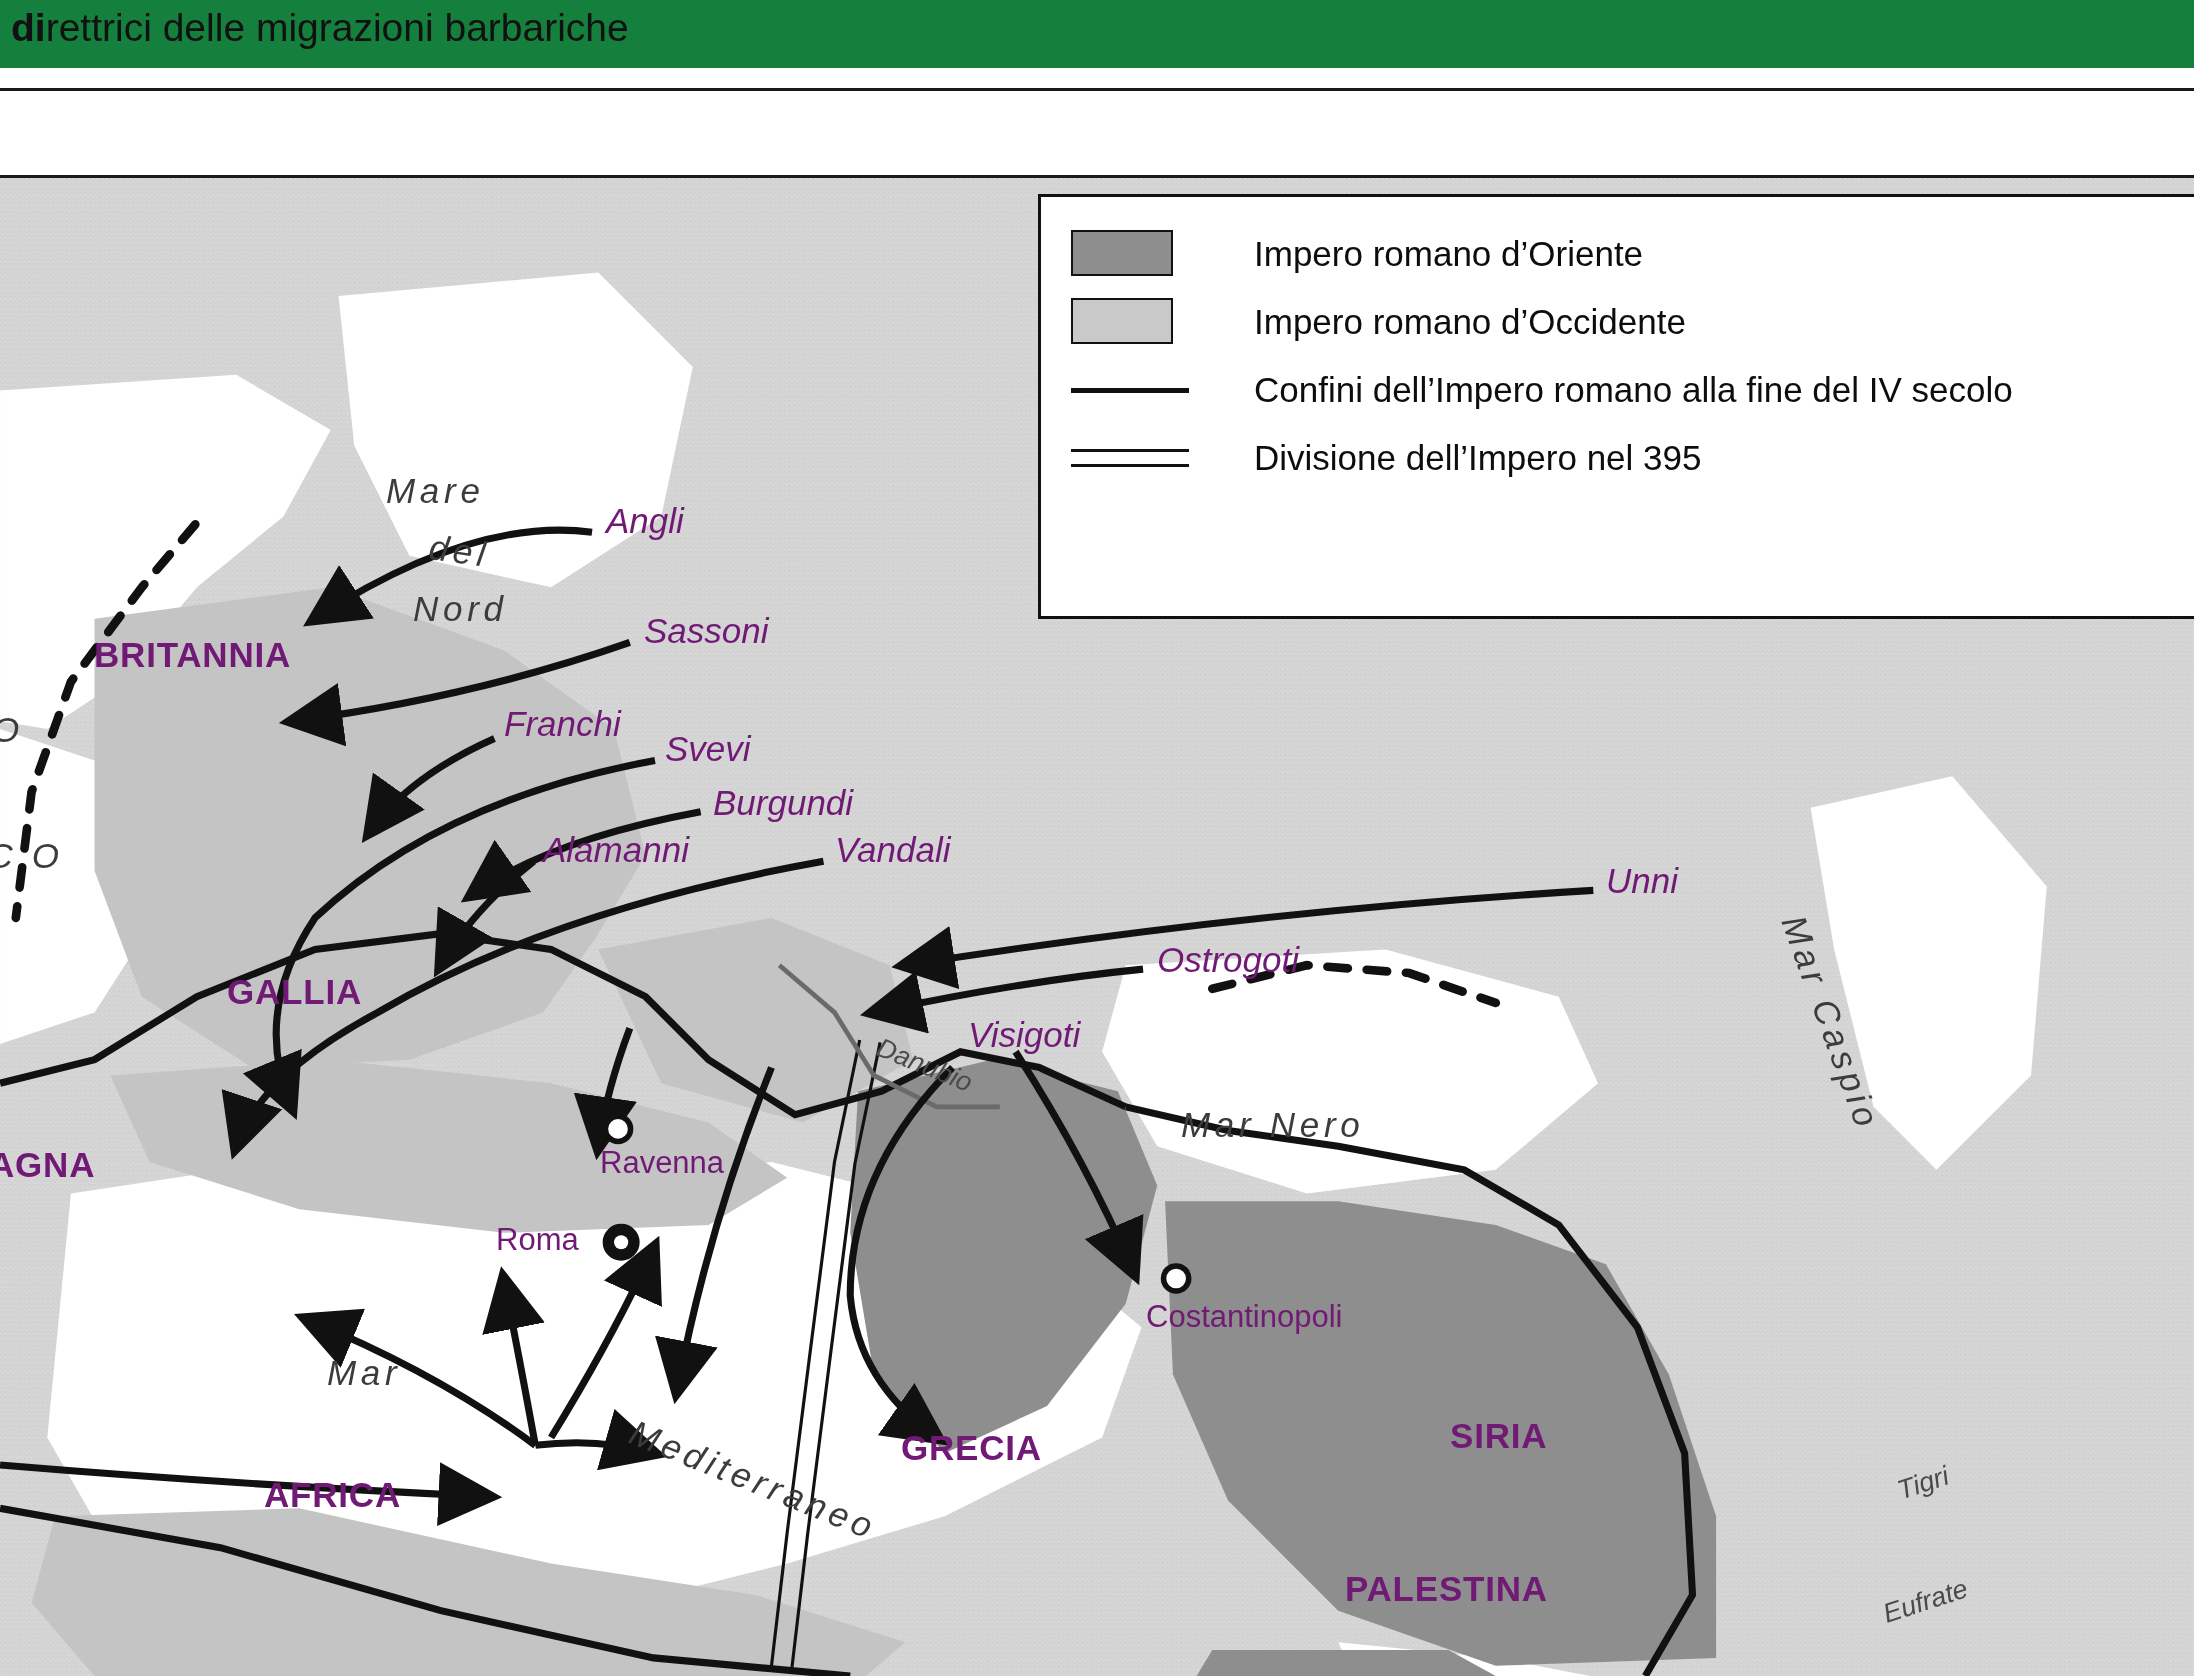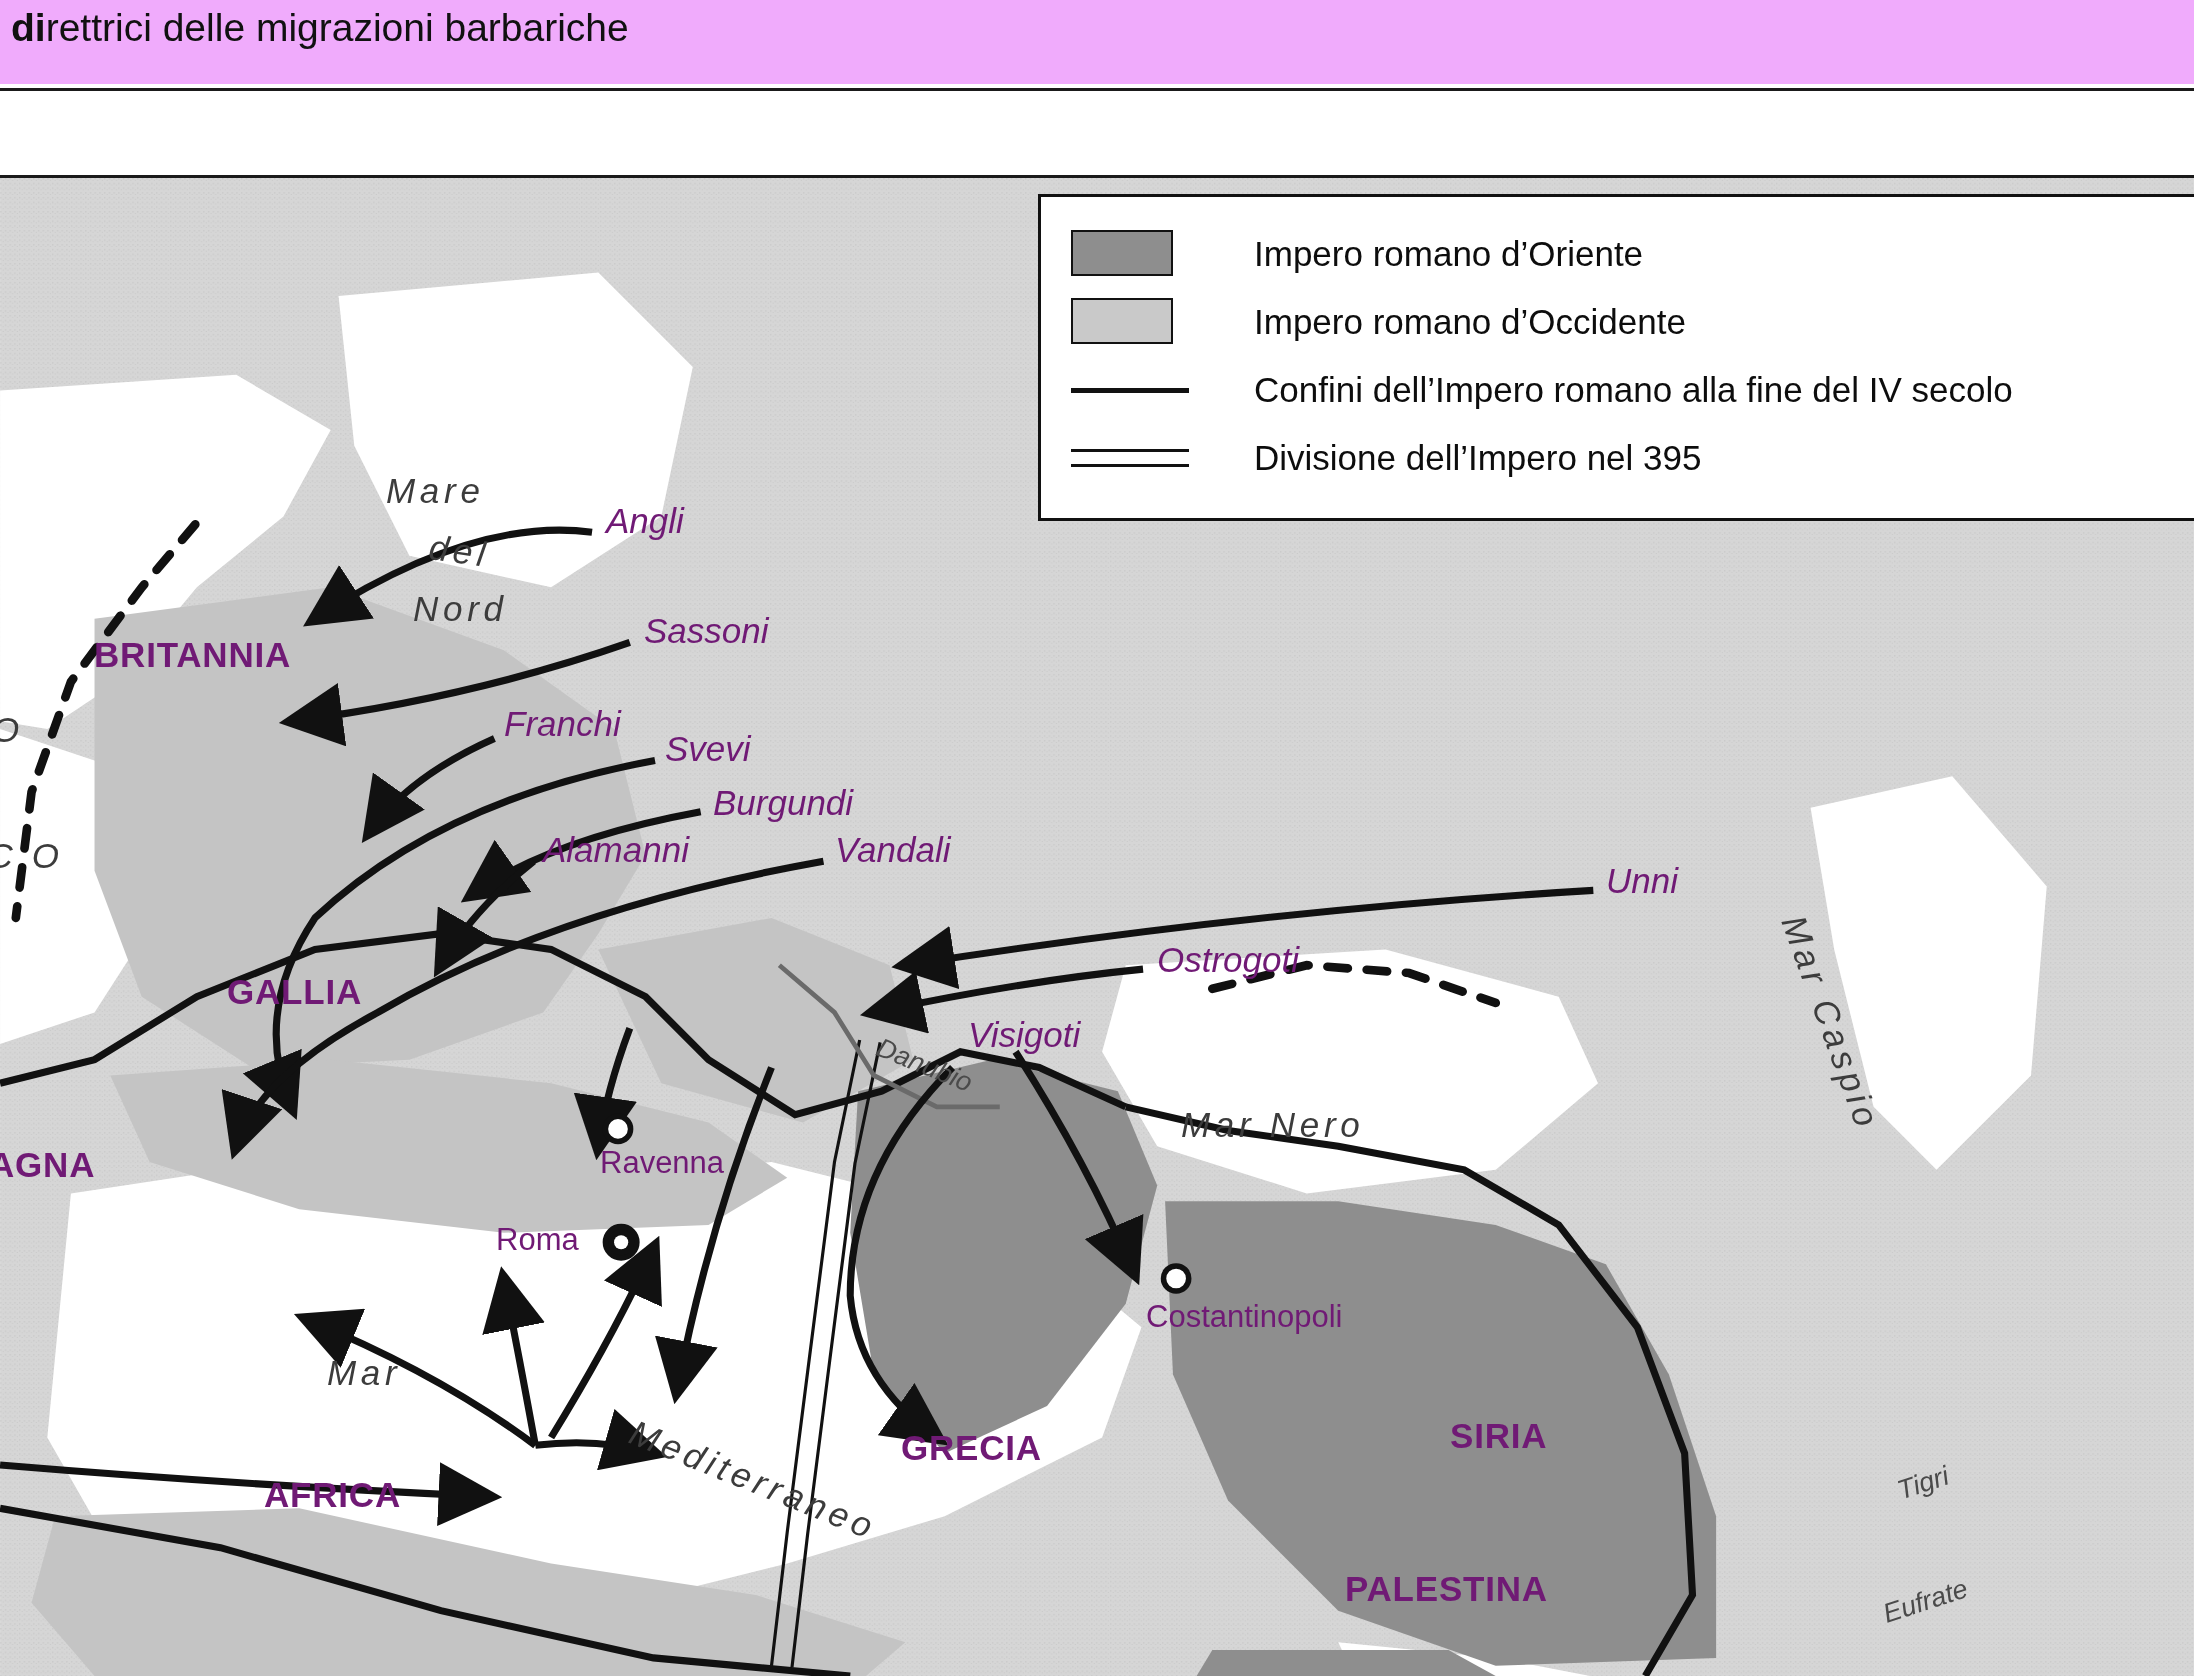--- a/index.html
+++ b/index.html
@@ -13,22 +13,22 @@
     font-family: "Liberation Sans", sans-serif;
     overflow: hidden;
     position: relative;
   }
 
   
   #caption {
     position: absolute;
     left: 0; top: 0;
     width: 2194px;
-    height: 84px;
-    background: #f0abfc;
+    height: 68px;
+    background: #15803d;
     z-index: 60;
   }
   #caption-text {
     position: absolute;
     left: 11px;
     top: 6.3px;
     font-size: 39px;
     color: #111;
     white-space: nowrap;
   }
@@ -91,21 +91,21 @@
     font-size: 27px;
     color: #4a4a4a;
   }
 
   
   #legend {
     position: absolute;
     left: 1038px;
     top: 15.7px;
     width: 1157px;
-    height: 327px;
+    height: 425px;
     background: #ffffff;
     border: 3.1px solid #111;
     border-right: none;
     z-index: 50;
     box-sizing: border-box;
     padding: 23.6px 0 0 0;
   }
   .legend-row {
     display: flex;
     align-items: center;

